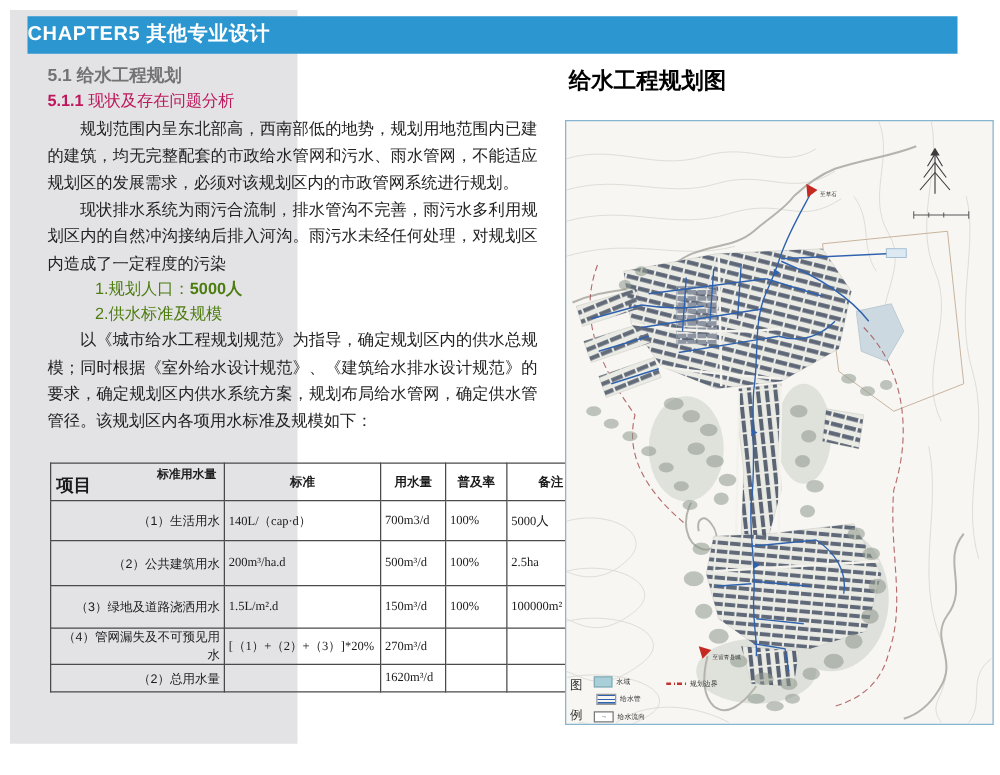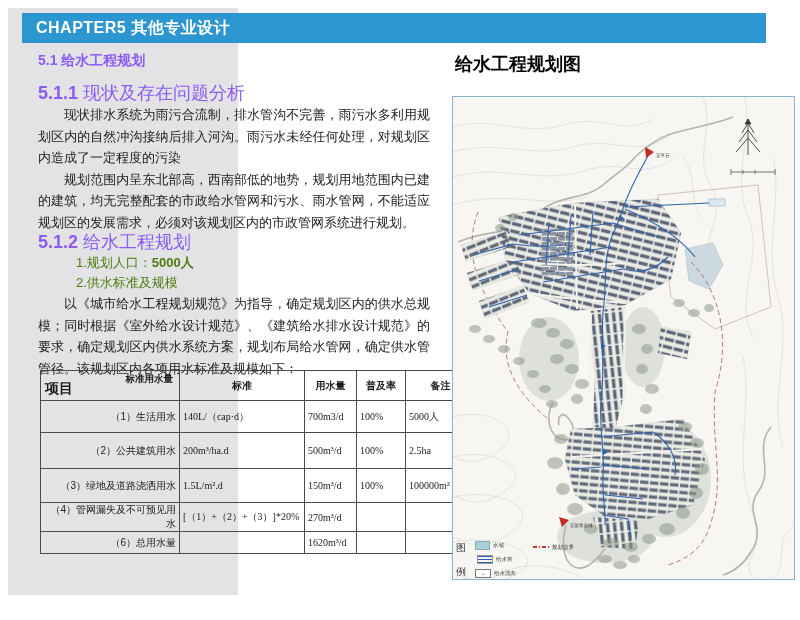--- a/index.html
+++ b/index.html
@@ -3,26 +3,26 @@
 <meta charset="utf-8">
 <style>
   html,body{margin:0;padding:0;}
   body{
     width:800px;height:620px;position:relative;background:#ffffff;overflow:hidden;
     font-family:"Liberation Sans","DejaVu Sans",sans-serif;color:#1b1b1b;
   }
   .gray-panel{position:absolute;left:8px;top:8px;width:230px;height:587px;background:#e3e3e6;}
   .header-bar{
     position:absolute;left:22px;top:13px;width:744px;height:30px;background:#2b96cf;
-    color:#fff;font-weight:bold;font-size:16px;line-height:30px;padding-left:14px;
+    color:#fff;font-weight:bold;font-size:16px;line-height:30px;padding-left:0;
     box-sizing:border-box;letter-spacing:.5px;
   }
   .left-col{position:absolute;left:38px;top:50px;width:392px;font-size:13px;}
-  .sec-title{font-size:14px;font-weight:bold;line-height:20px;margin-bottom:14px;color:#8b5cf6;}
-  .subsec{font-size:18px;line-height:18px;margin-bottom:2px;color:#8b5cf6;}
+  .sec-title{font-size:14px;font-weight:bold;line-height:20px;margin-bottom:2px;color:#737373;}
+  .subsec{font-size:13px;line-height:18px;margin-bottom:2px;color:#be185d;}
   .subsec .num{font-weight:bold;}
   .left-col p{margin:0;text-indent:2em;text-align:justify;line-height:21.5px;color:#222;}
   .list-item{padding-left:38px;line-height:20px;color:#4d7c0f;}
   .list-item b{font-weight:bold;}
   
   .water-table{position:absolute;left:40px;top:370px;border-collapse:collapse;table-layout:fixed;}
   .water-table td,.water-table th{border:1px solid #4a4a4a;font-size:10px;padding:0 3px;background:transparent;}
   .water-table th{font-weight:bold;}
   .c0{width:132px;} .c1{width:118px;} .c2{width:45px;} .c3{width:42px;} .c4{width:63px;}
   .rh0{height:30px;} .rh1{height:32px;} .rh2{height:36px;} .rh3{height:34px;} .rh4{height:22px;} .rh5{height:22px;}
@@ -56,26 +56,22 @@
 <div class="header-bar">
   <span>CHAPTER5 其他专业设计</span>
 </div>
 
 <div class="left-col">
   <div class="sec-title">5.1 给水工程规划</div>
   <div class="subsec">
     <span class="num">5.1.1</span>
     <span>现状及存在问题分析</span>
   </div>
+  <p>规划范围内呈东北部高，西南部低的地势，规划用地范围内已建的建筑，均无完整配套的市政给水管网和污水、雨水管网，不能适应规划区的发展需求，必须对该规划区内的市政管网系统进行规划。</p>
   <p>现状排水系统为雨污合流制，排水管沟不完善，雨污水多利用规划区内的自然冲沟接纳后排入河沟。雨污水未经任何处理，对规划区内造成了一定程度的污染</p>
-  <p>规划范围内呈东北部高，西南部低的地势，规划用地范围内已建的建筑，均无完整配套的市政给水管网和污水、雨水管网，不能适应规划区的发展需求，必须对该规划区内的市政管网系统进行规划。</p>
-  <div class="subsec">
-    <span class="num">5.1.2</span>
-    <span>给水工程规划</span>
-  </div>
   <div class="list-item">
     <span>1.规划人口：</span><b>5000人</b>
   </div>
   <div class="list-item">2.供水标准及规模</div>
   <p>以《城市给水工程规划规范》为指导，确定规划区内的供水总规模；同时根据《室外给水设计规范》、《建筑给水排水设计规范》的要求，确定规划区内供水系统方案，规划布局给水管网，确定供水管管径。该规划区内各项用水标准及规模如下：</p>
 </div>
 
 <table class="water-table">
   <tbody>
       <tr class="rh0">
@@ -110,21 +106,21 @@
     <td class="c4 cell-val">100000m²</td>
   </tr>
   <tr class="rh4">
     <td class="c0 cell-label">（4）管网漏失及不可预见用水</td>
     <td class="c1 cell-val">[（1）+（2）+（3）]*20%</td>
     <td class="c2 cell-val">270m³/d</td>
     <td class="c3 cell-val"></td>
     <td class="c4 cell-val"></td>
   </tr>
   <tr class="rh5">
-    <td class="c0 cell-label">（6）总用水量</td>
+    <td class="c0 cell-label">（2）总用水量</td>
     <td class="c1 cell-val"></td>
     <td class="c2 cell-val">1620m³/d</td>
     <td class="c3 cell-val"></td>
     <td class="c4 cell-val"></td>
   </tr>
 </tbody>
   </table>
 
 <div class="map-title">给水工程规划图</div>
 

